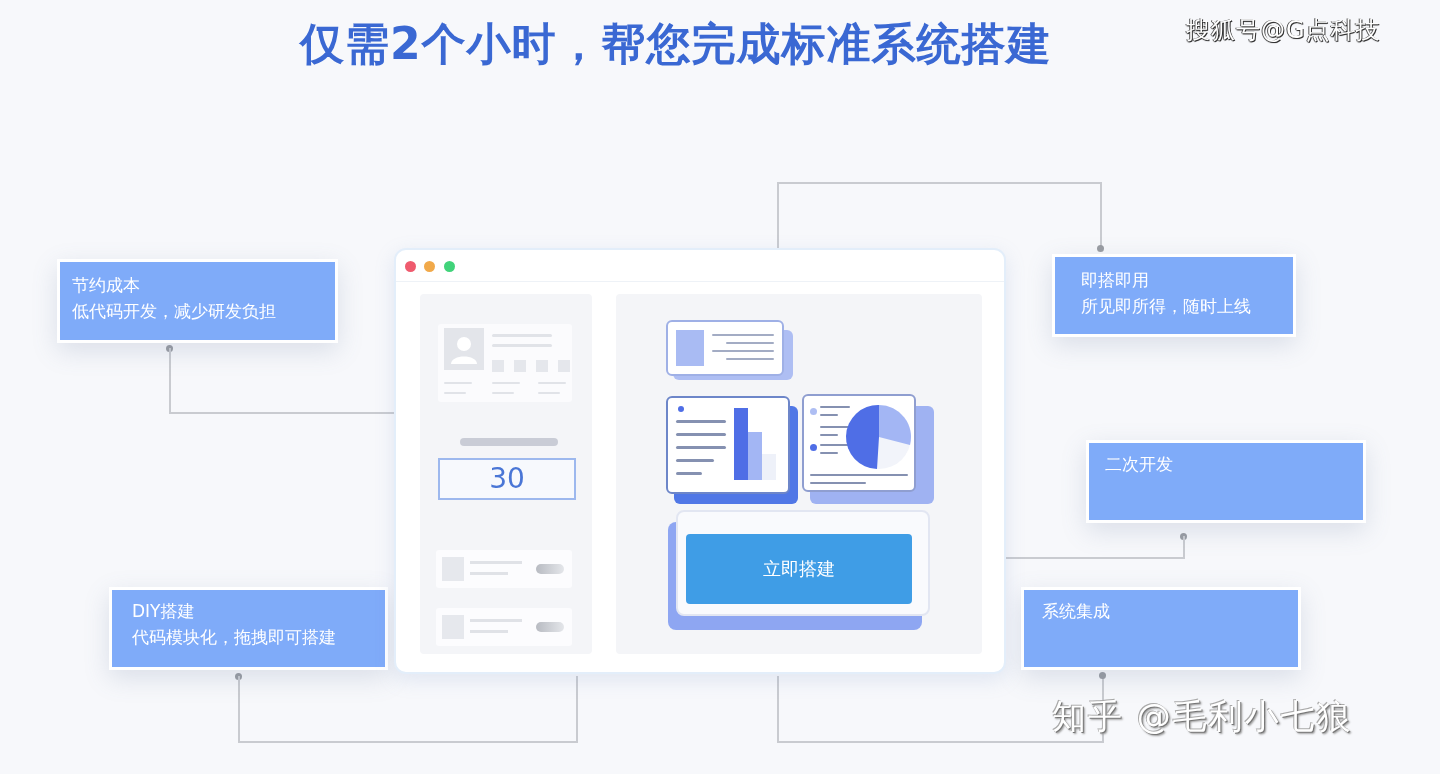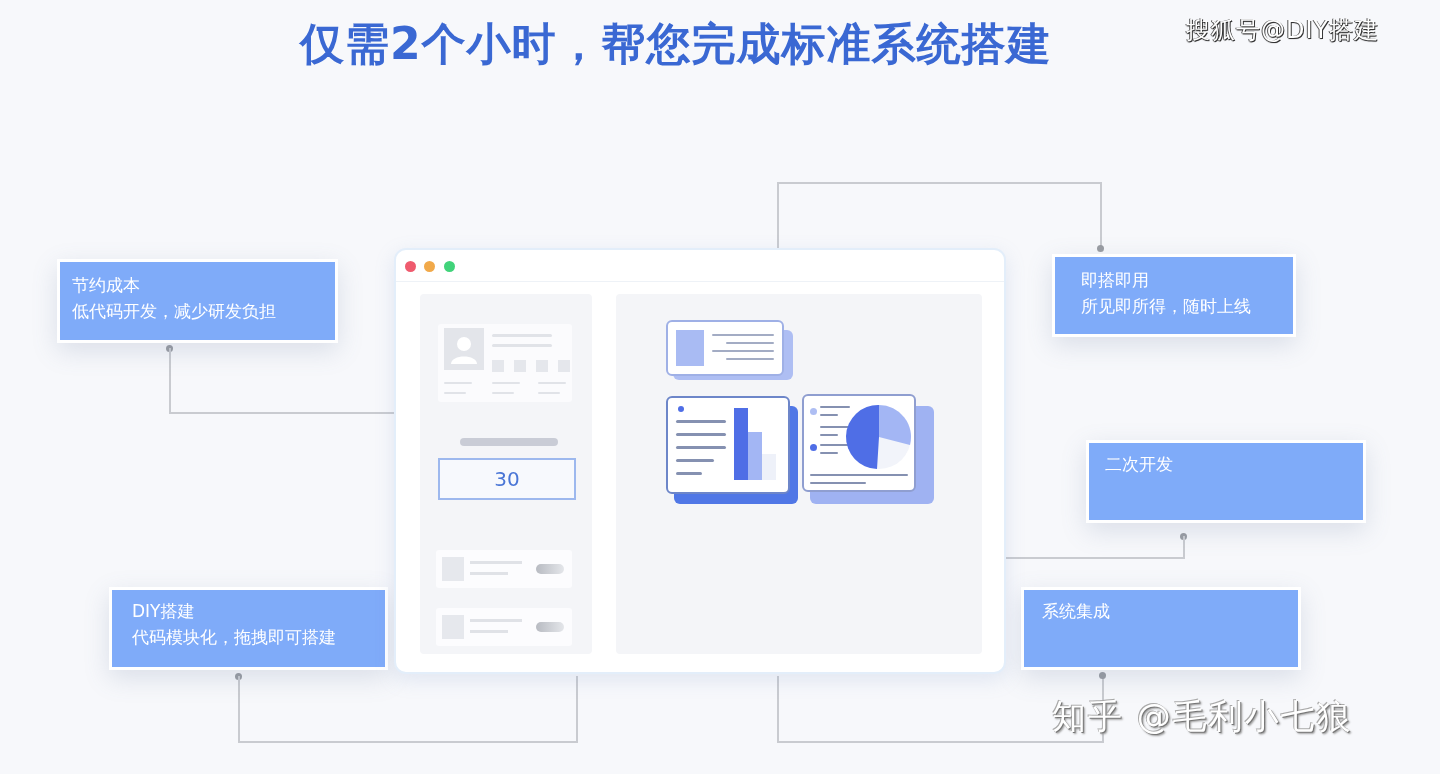--- a/index.html
+++ b/index.html
@@ -74,21 +74,21 @@
   .pline { height: 3px; background: #e1e3e8; border-radius: 2px; }
   .psq { width: 12px; height: 12px; background: #e5e7ec; top: 36px; }
 
   .slider-bar {
     left: 40px; top: 144px; width: 98px; height: 8px;
     background: #c9ccd6; border-radius: 4px;
   }
   .num-box {
     left: 18px; top: 164px; width: 138px; height: 42px;
     border: 2px solid #9db8ee; background: #f7f9fd;
-    color: #4a76d6; font-size: 20px; text-align: center; line-height: 38px;
+    color: #4a76d6; font-size: 28px; text-align: center; line-height: 38px;
     font-family: "DejaVu Sans", sans-serif;
   }
   .list-item {
     left: 16px; width: 136px; height: 38px; background: #fcfcfe; border-radius: 3px;
   }
   .li-thumb { left: 6px; top: 7px; width: 22px; height: 24px; background: #e6e8ed; }
   .li-line { height: 3px; background: #e0e2e7; }
   .li-pill { left: 100px; top: 14px; width: 28px; height: 10px; border-radius: 5px;
     background: linear-gradient(90deg, #b8bbc2, #e4e6ea); }
 
@@ -108,21 +108,21 @@
   .build-button {
     background: #3f9de6; color: #ffffff; border: none; border-radius: 4px;
     font-size: 18px; cursor: pointer;
     font-family: "DejaVu Sans", "Liberation Sans", sans-serif;
   }
 </style>
 </head>
 <body>
 
 <div class="abs headline">仅需2个小时，帮您完成标准系统搭建</div>
-<div class="abs watermark-top">搜狐号@DIY搭建</div>
+<div class="abs watermark-top">搜狐号@G点科技</div>
 
 <div>
 
   <div class="abs line" style="left:777px;top:183px;width:2px;height:65px;"></div>
   <div class="abs line" style="left:777px;top:182px;width:325px;height:2px;"></div>
   <div class="abs line" style="left:1100px;top:182px;width:2px;height:64px;"></div>
   <div class="abs dot" style="left:1097px;top:245px;"></div>
 
   <div class="abs dot" style="left:166px;top:345px;"></div>
   <div class="abs line" style="left:169px;top:348px;width:2px;height:65px;"></div>
@@ -248,16 +248,22 @@
       <div class="abs cl" style="left:16px;top:56px;width:18px;height:2px;"></div>
       <svg class="abs" style="left:40px;top:6px;" width="70" height="70" viewBox="0 0 70 70">
         <circle cx="35" cy="35" r="32" fill="#f2f4fa"></circle>
         <path d="M35 35 L35 3 A32 32 0 0 1 66 43 Z" fill="#a3b6f4"></path>
         <path d="M35 35 L35 3 A32 32 0 0 0 33 67 Z" fill="#4f6ee6"></path>
       </svg>
       <div class="abs cl" style="left:6px;top:78px;width:98px;height:2px;"></div>
       <div class="abs cl" style="left:6px;top:86px;width:56px;height:2px;"></div>
     </div>
 
+    <div class="abs build-wrap">
+      <div class="abs" style="left:-8px;top:12px;width:254px;height:108px;background:#8ea6f2;border-radius:8px;"></div>
+      <div class="abs" style="left:0;top:0;width:254px;height:106px;background:#f9fafd;border:2px solid #e2e6f2;border-radius:8px;">
+        <button class="abs build-button" style="left:8px;top:22px;width:226px;height:70px;">立即搭建</button>
+      </div>
+    </div>
   </div>
 </div>
 
 <div class="abs watermark-bottom">知乎 @毛利小七狼</div>
 
 </body></html>

